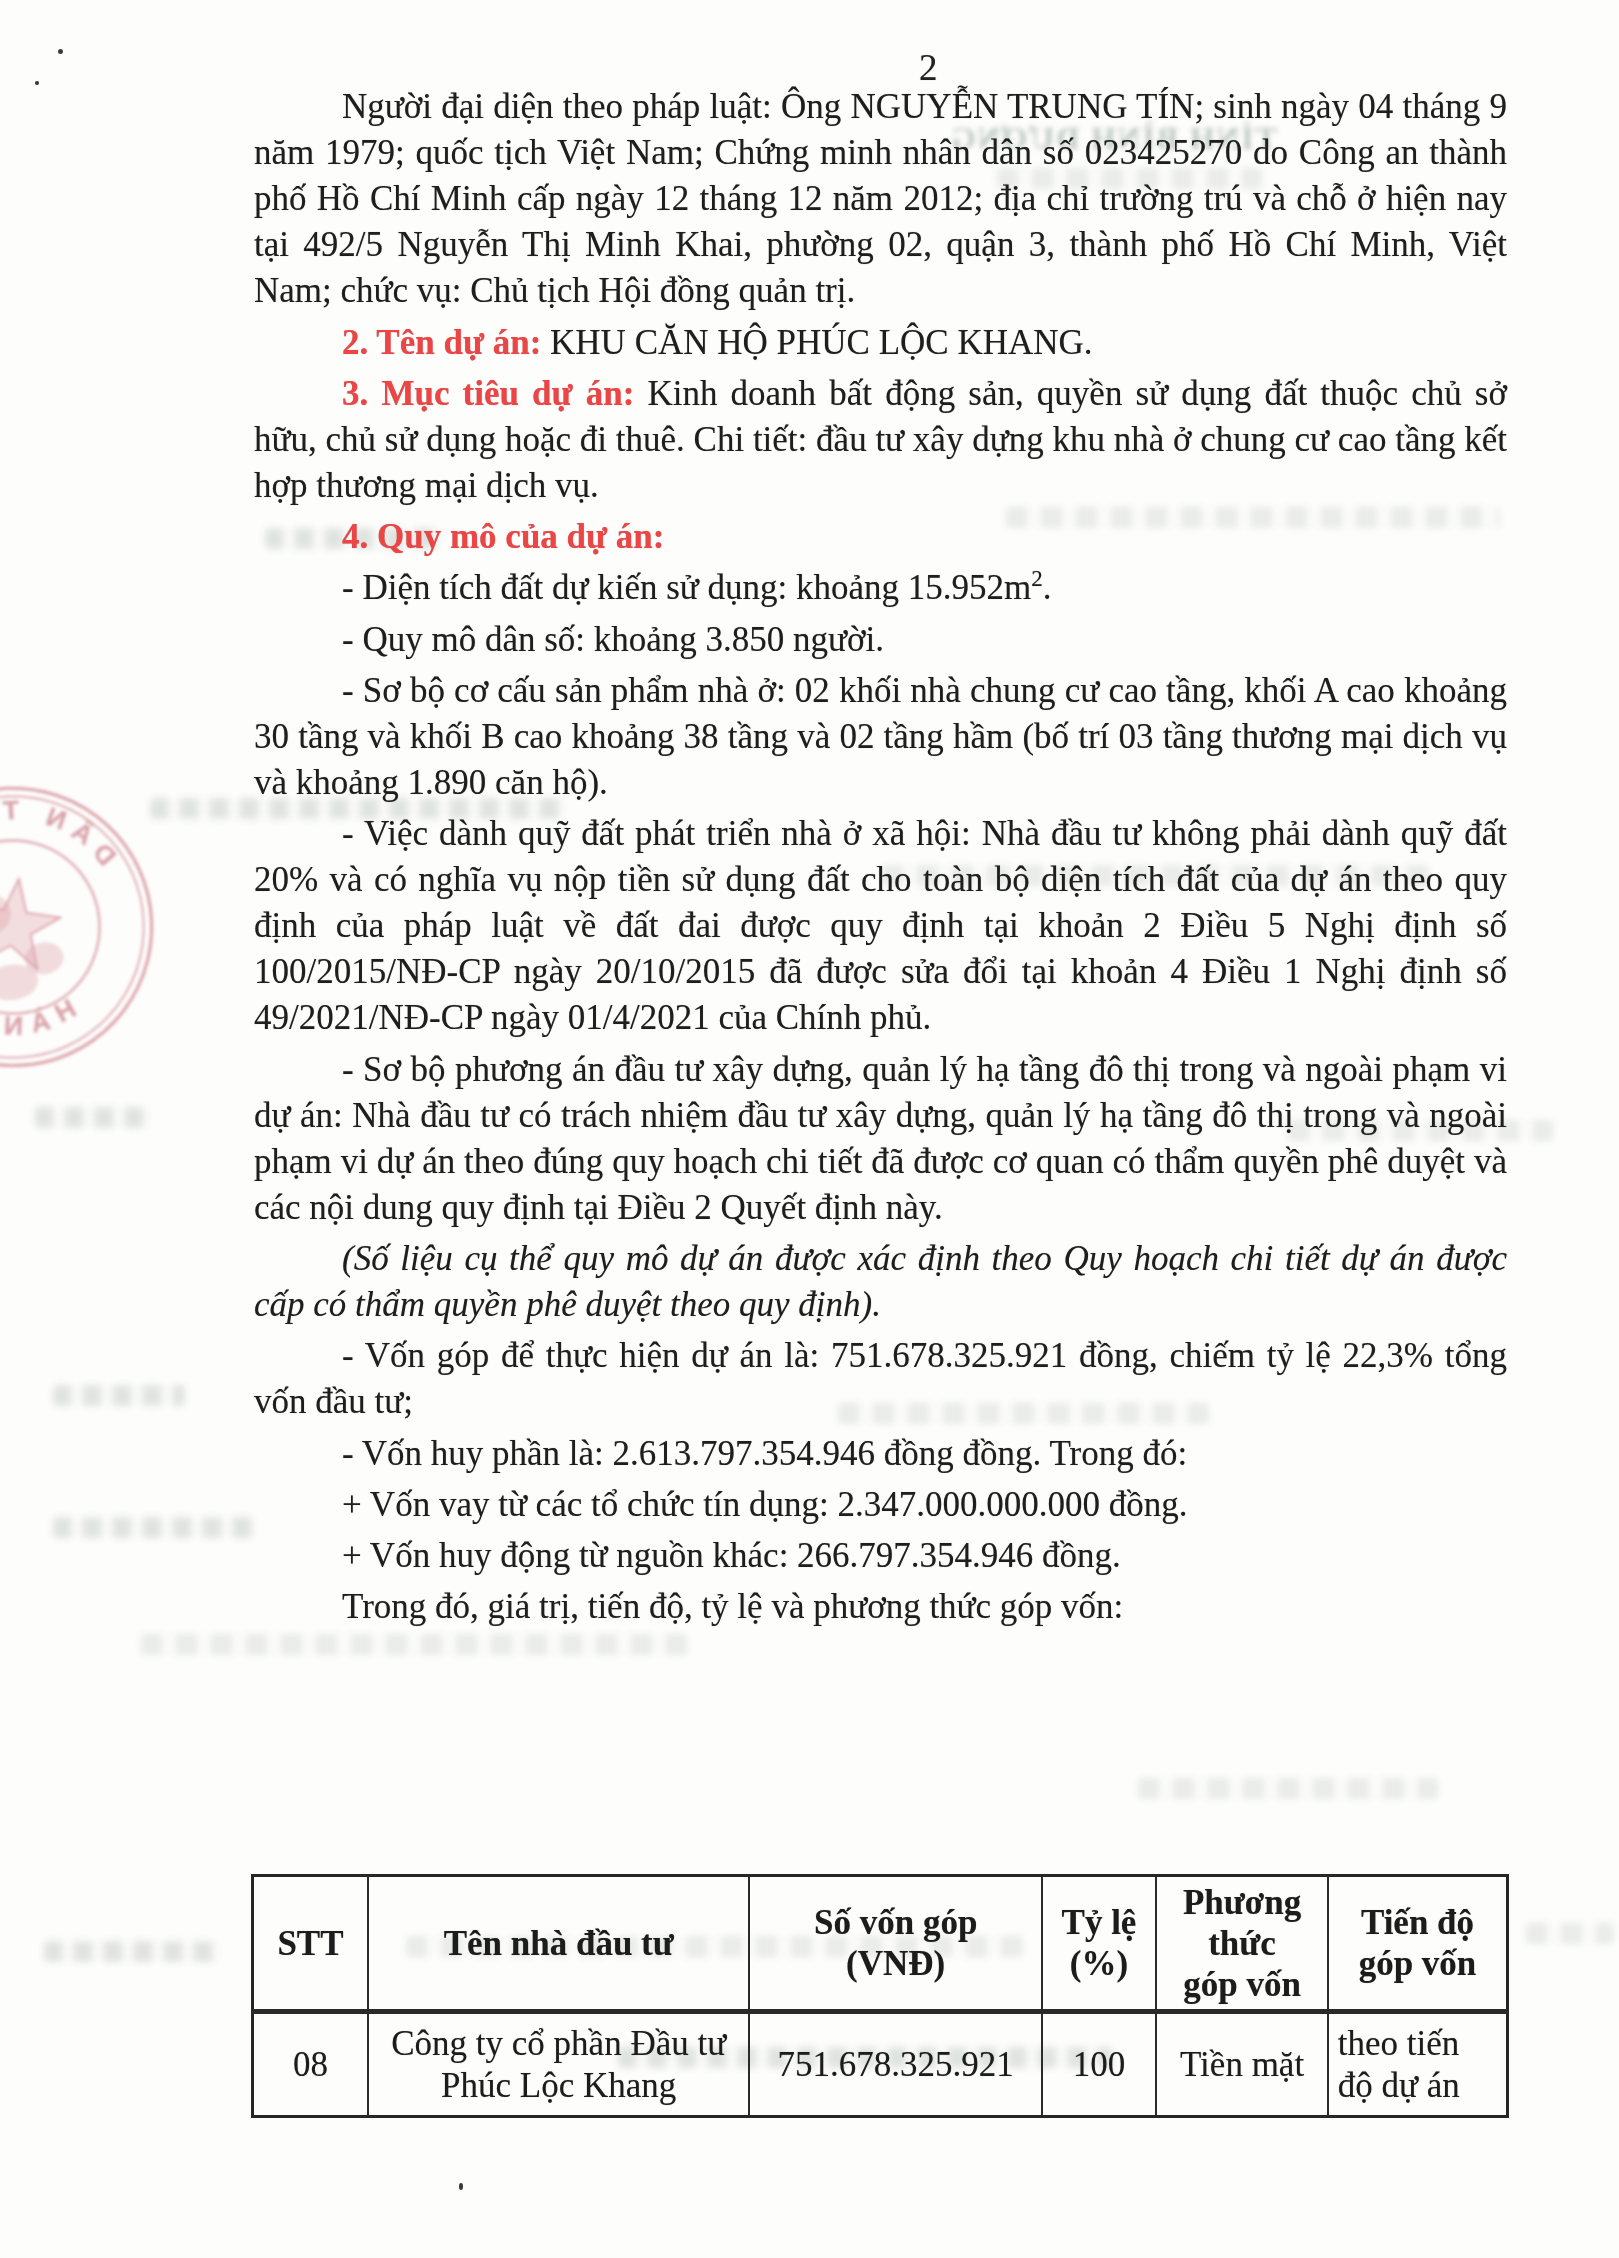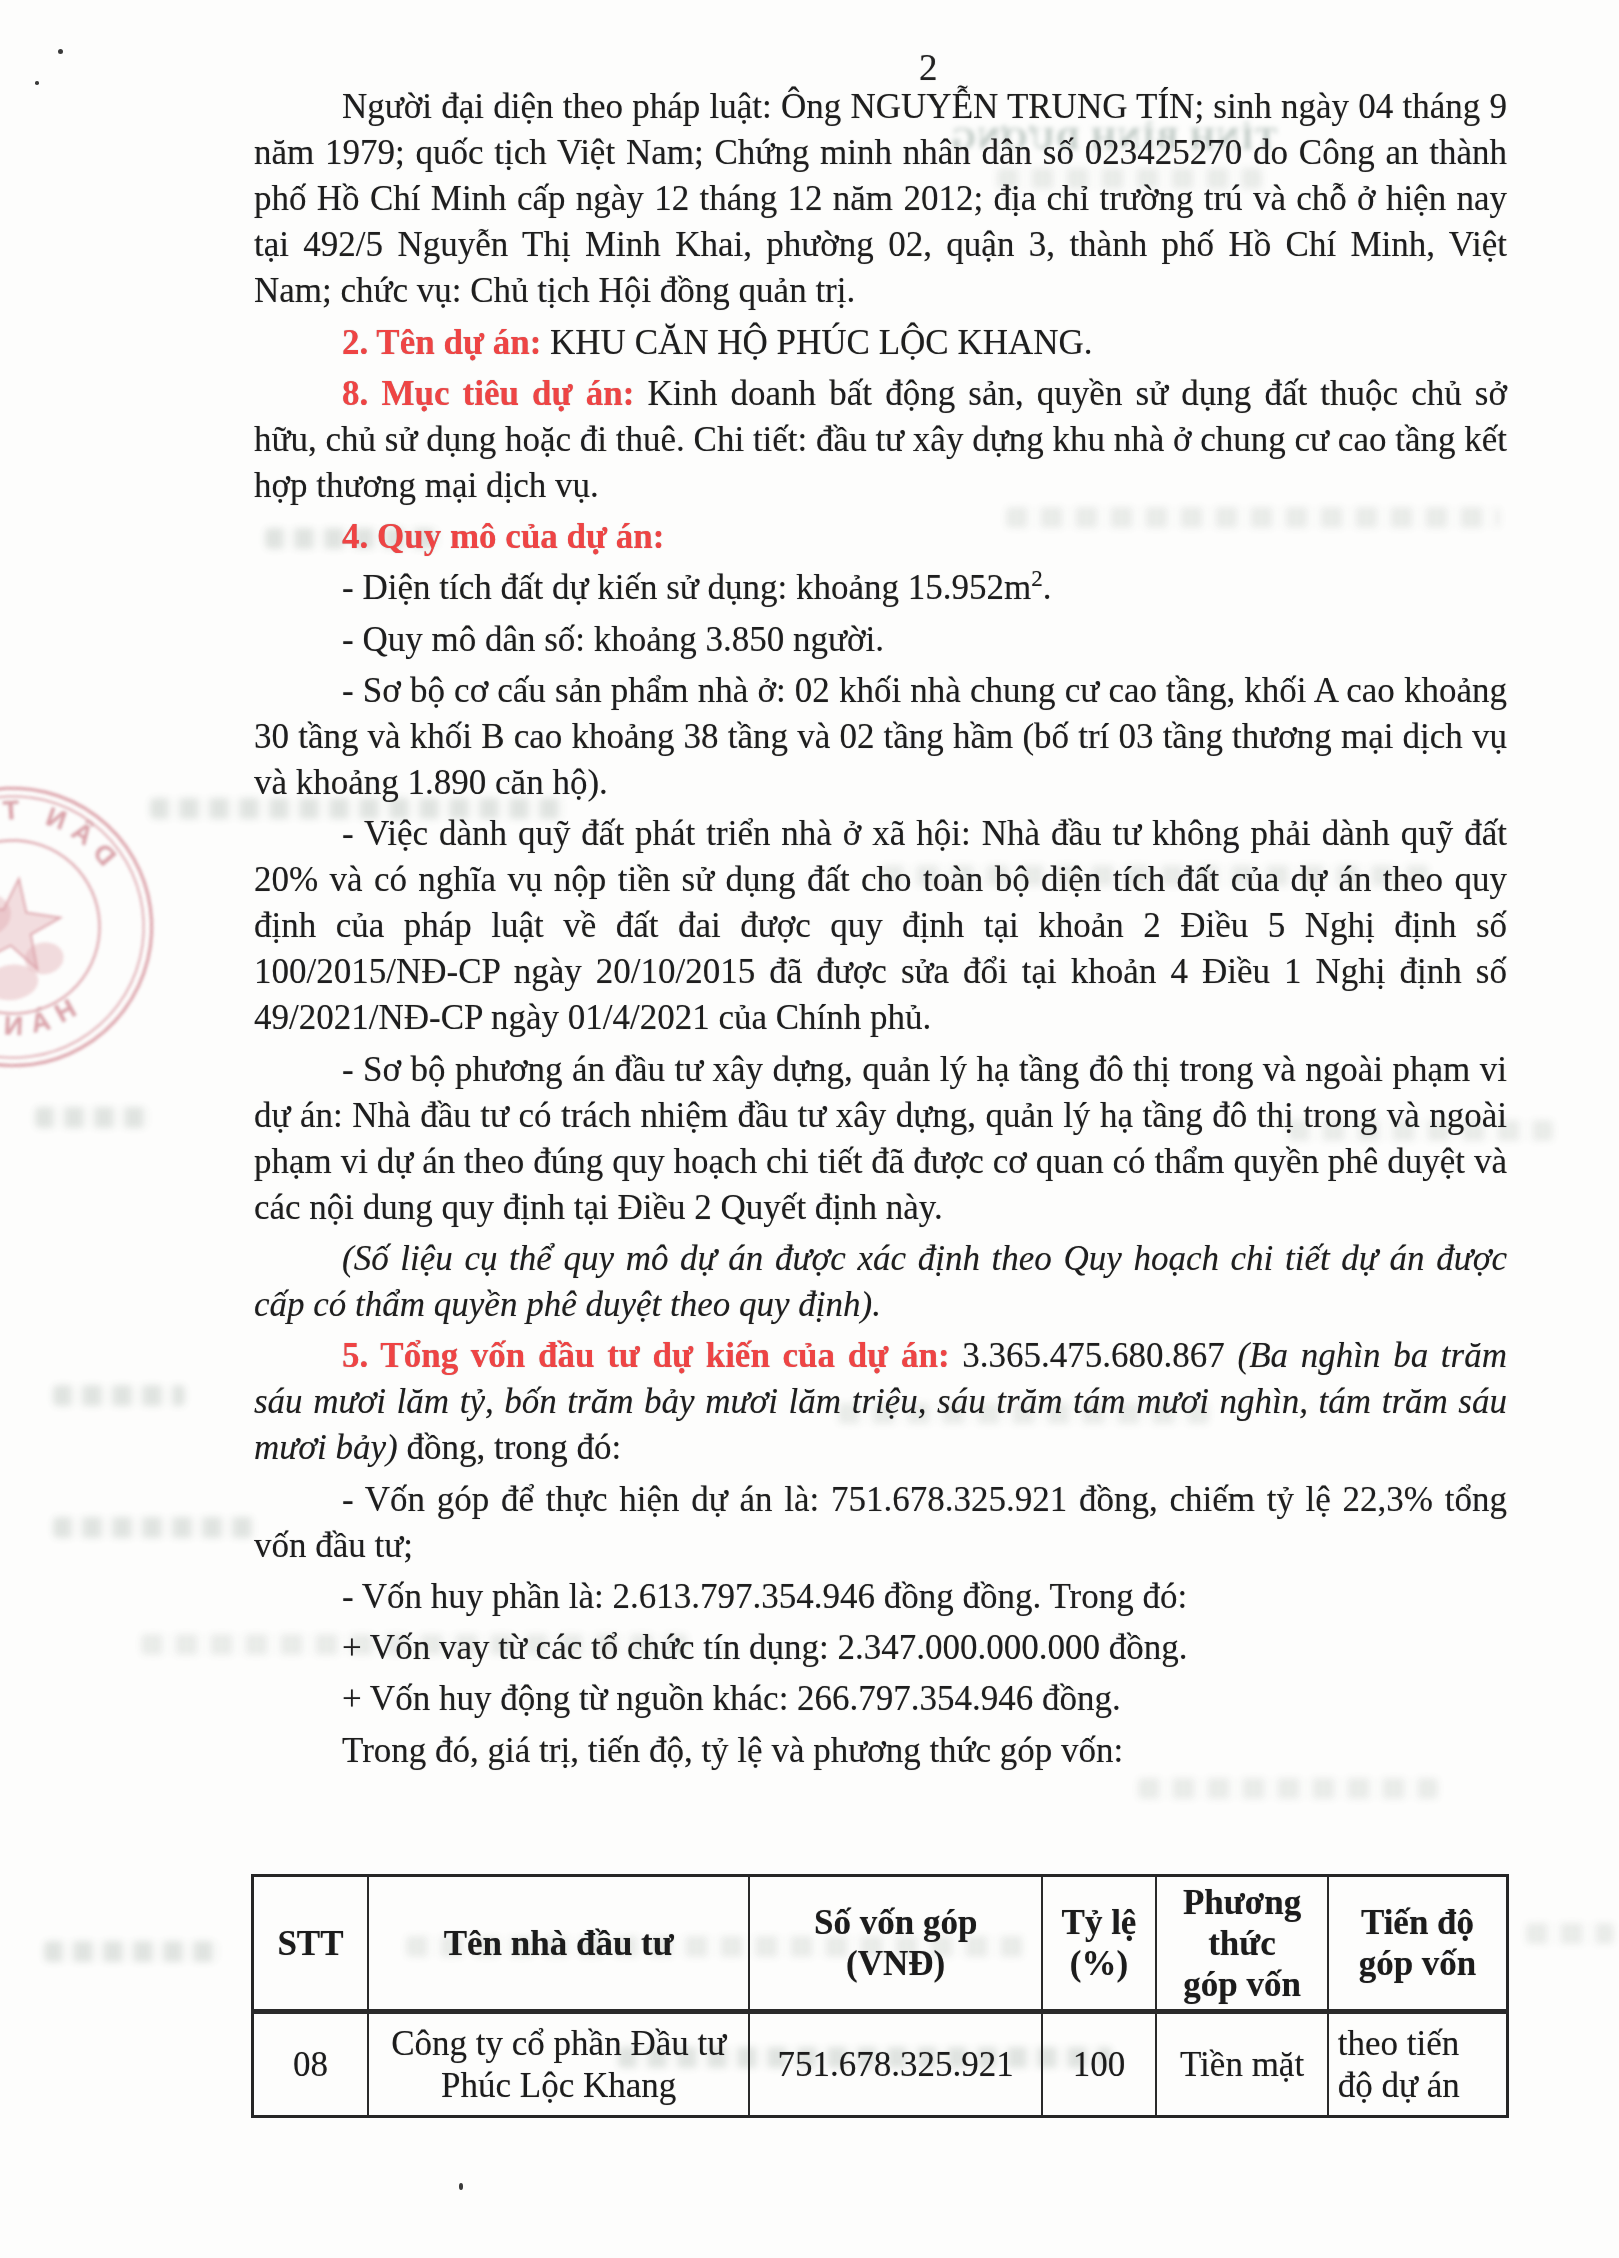--- a/index.html
+++ b/index.html
@@ -112,29 +112,28 @@
         <textPath href="#arcBot" startOffset="34%">HÀNH</textPath>
       </text>
     </g>
   </svg>
 
   <div class="page-number">2</div>
 
   <div class="content">
     <p>Người đại diện theo pháp luật: Ông NGUYỄN TRUNG TÍN; sinh ngày 04 tháng 9 năm 1979; quốc tịch Việt Nam; Chứng minh nhân dân số 023425270 do Công an thành phố Hồ Chí Minh cấp ngày 12 tháng 12 năm 2012; địa chỉ trường trú và chỗ ở hiện nay tại 492/5 Nguyễn Thị Minh Khai, phường 02, quận 3, thành phố Hồ Chí Minh, Việt Nam; chức vụ: Chủ tịch Hội đồng quản trị.</p>
     <p><b class="lbl">2. Tên dự án:</b><span> KHU CĂN HỘ PHÚC LỘC KHANG.</span></p>
-    <p><b class="lbl">8. Mục tiêu dự án:</b><span> Kinh doanh bất động sản, quyền sử dụng đất thuộc chủ sở hữu, chủ sử dụng hoặc đi thuê. Chi tiết: đầu tư xây dựng khu nhà ở chung cư cao tầng kết hợp thương mại dịch vụ.</span></p>
+    <p><b class="lbl">3. Mục tiêu dự án:</b><span> Kinh doanh bất động sản, quyền sử dụng đất thuộc chủ sở hữu, chủ sử dụng hoặc đi thuê. Chi tiết: đầu tư xây dựng khu nhà ở chung cư cao tầng kết hợp thương mại dịch vụ.</span></p>
     <p><b class="lbl">4. Quy mô của dự án:</b></p>
     <p><span>- Diện tích đất dự kiến sử dụng: khoảng 15.952m</span><sup>2</sup><span>.</span></p>
     <p>- Quy mô dân số: khoảng 3.850 người.</p>
     <p>- Sơ bộ cơ cấu sản phẩm nhà ở: 02 khối nhà chung cư cao tầng, khối A cao khoảng 30 tầng và khối B cao khoảng 38 tầng và 02 tầng hầm (bố trí 03 tầng thương mại dịch vụ và khoảng 1.890 căn hộ).</p>
     <p>- Việc dành quỹ đất phát triển nhà ở xã hội: Nhà đầu tư không phải dành quỹ đất 20% và có nghĩa vụ nộp tiền sử dụng đất cho toàn bộ diện tích đất của dự án theo quy định của pháp luật về đất đai được quy định tại khoản 2 Điều 5 Nghị định số 100/2015/NĐ-CP ngày 20/10/2015 đã được sửa đổi tại khoản 4 Điều 1 Nghị định số 49/2021/NĐ-CP ngày 01/4/2021 của Chính phủ.</p>
     <p>- Sơ bộ phương án đầu tư xây dựng, quản lý hạ tầng đô thị trong và ngoài phạm vi dự án: Nhà đầu tư có trách nhiệm đầu tư xây dựng, quản lý hạ tầng đô thị trong và ngoài phạm vi dự án theo đúng quy hoạch chi tiết đã được cơ quan có thẩm quyền phê duyệt và các nội dung quy định tại Điều 2 Quyết định này.</p>
     <p class="it">(Số liệu cụ thể quy mô dự án được xác định theo Quy hoạch chi tiết dự án được cấp có thẩm quyền phê duyệt theo quy định).</p>
-    <p><b class="lbl">5. Tổng vốn đầu tư dự kiến của dự án:</b><span> 3.365.475.680.867 </span><span class="it">(Ba nghìn ba trăm sáu mươi lăm tỷ, bốn trăm bảy mươi lăm triệu, sáu trăm tám mươi nghìn, tám trăm sáu mươi bảy)</span><span> đồng, trong đó:</span></p>
     <p>- Vốn góp để thực hiện dự án là: 751.678.325.921 đồng, chiếm tỷ lệ 22,3% tổng vốn đầu tư;</p>
     <p>- Vốn huy phần là: 2.613.797.354.946 đồng đồng. Trong đó:</p>
     <p>+ Vốn vay từ các tổ chức tín dụng: 2.347.000.000.000 đồng.</p>
     <p>+ Vốn huy động từ nguồn khác: 266.797.354.946 đồng.</p>
     <p>Trong đó, giá trị, tiến độ, tỷ lệ và phương thức góp vốn:</p>
   </div>
 
   <table class="vtable">
     <colgroup>
       <col class="c0">

